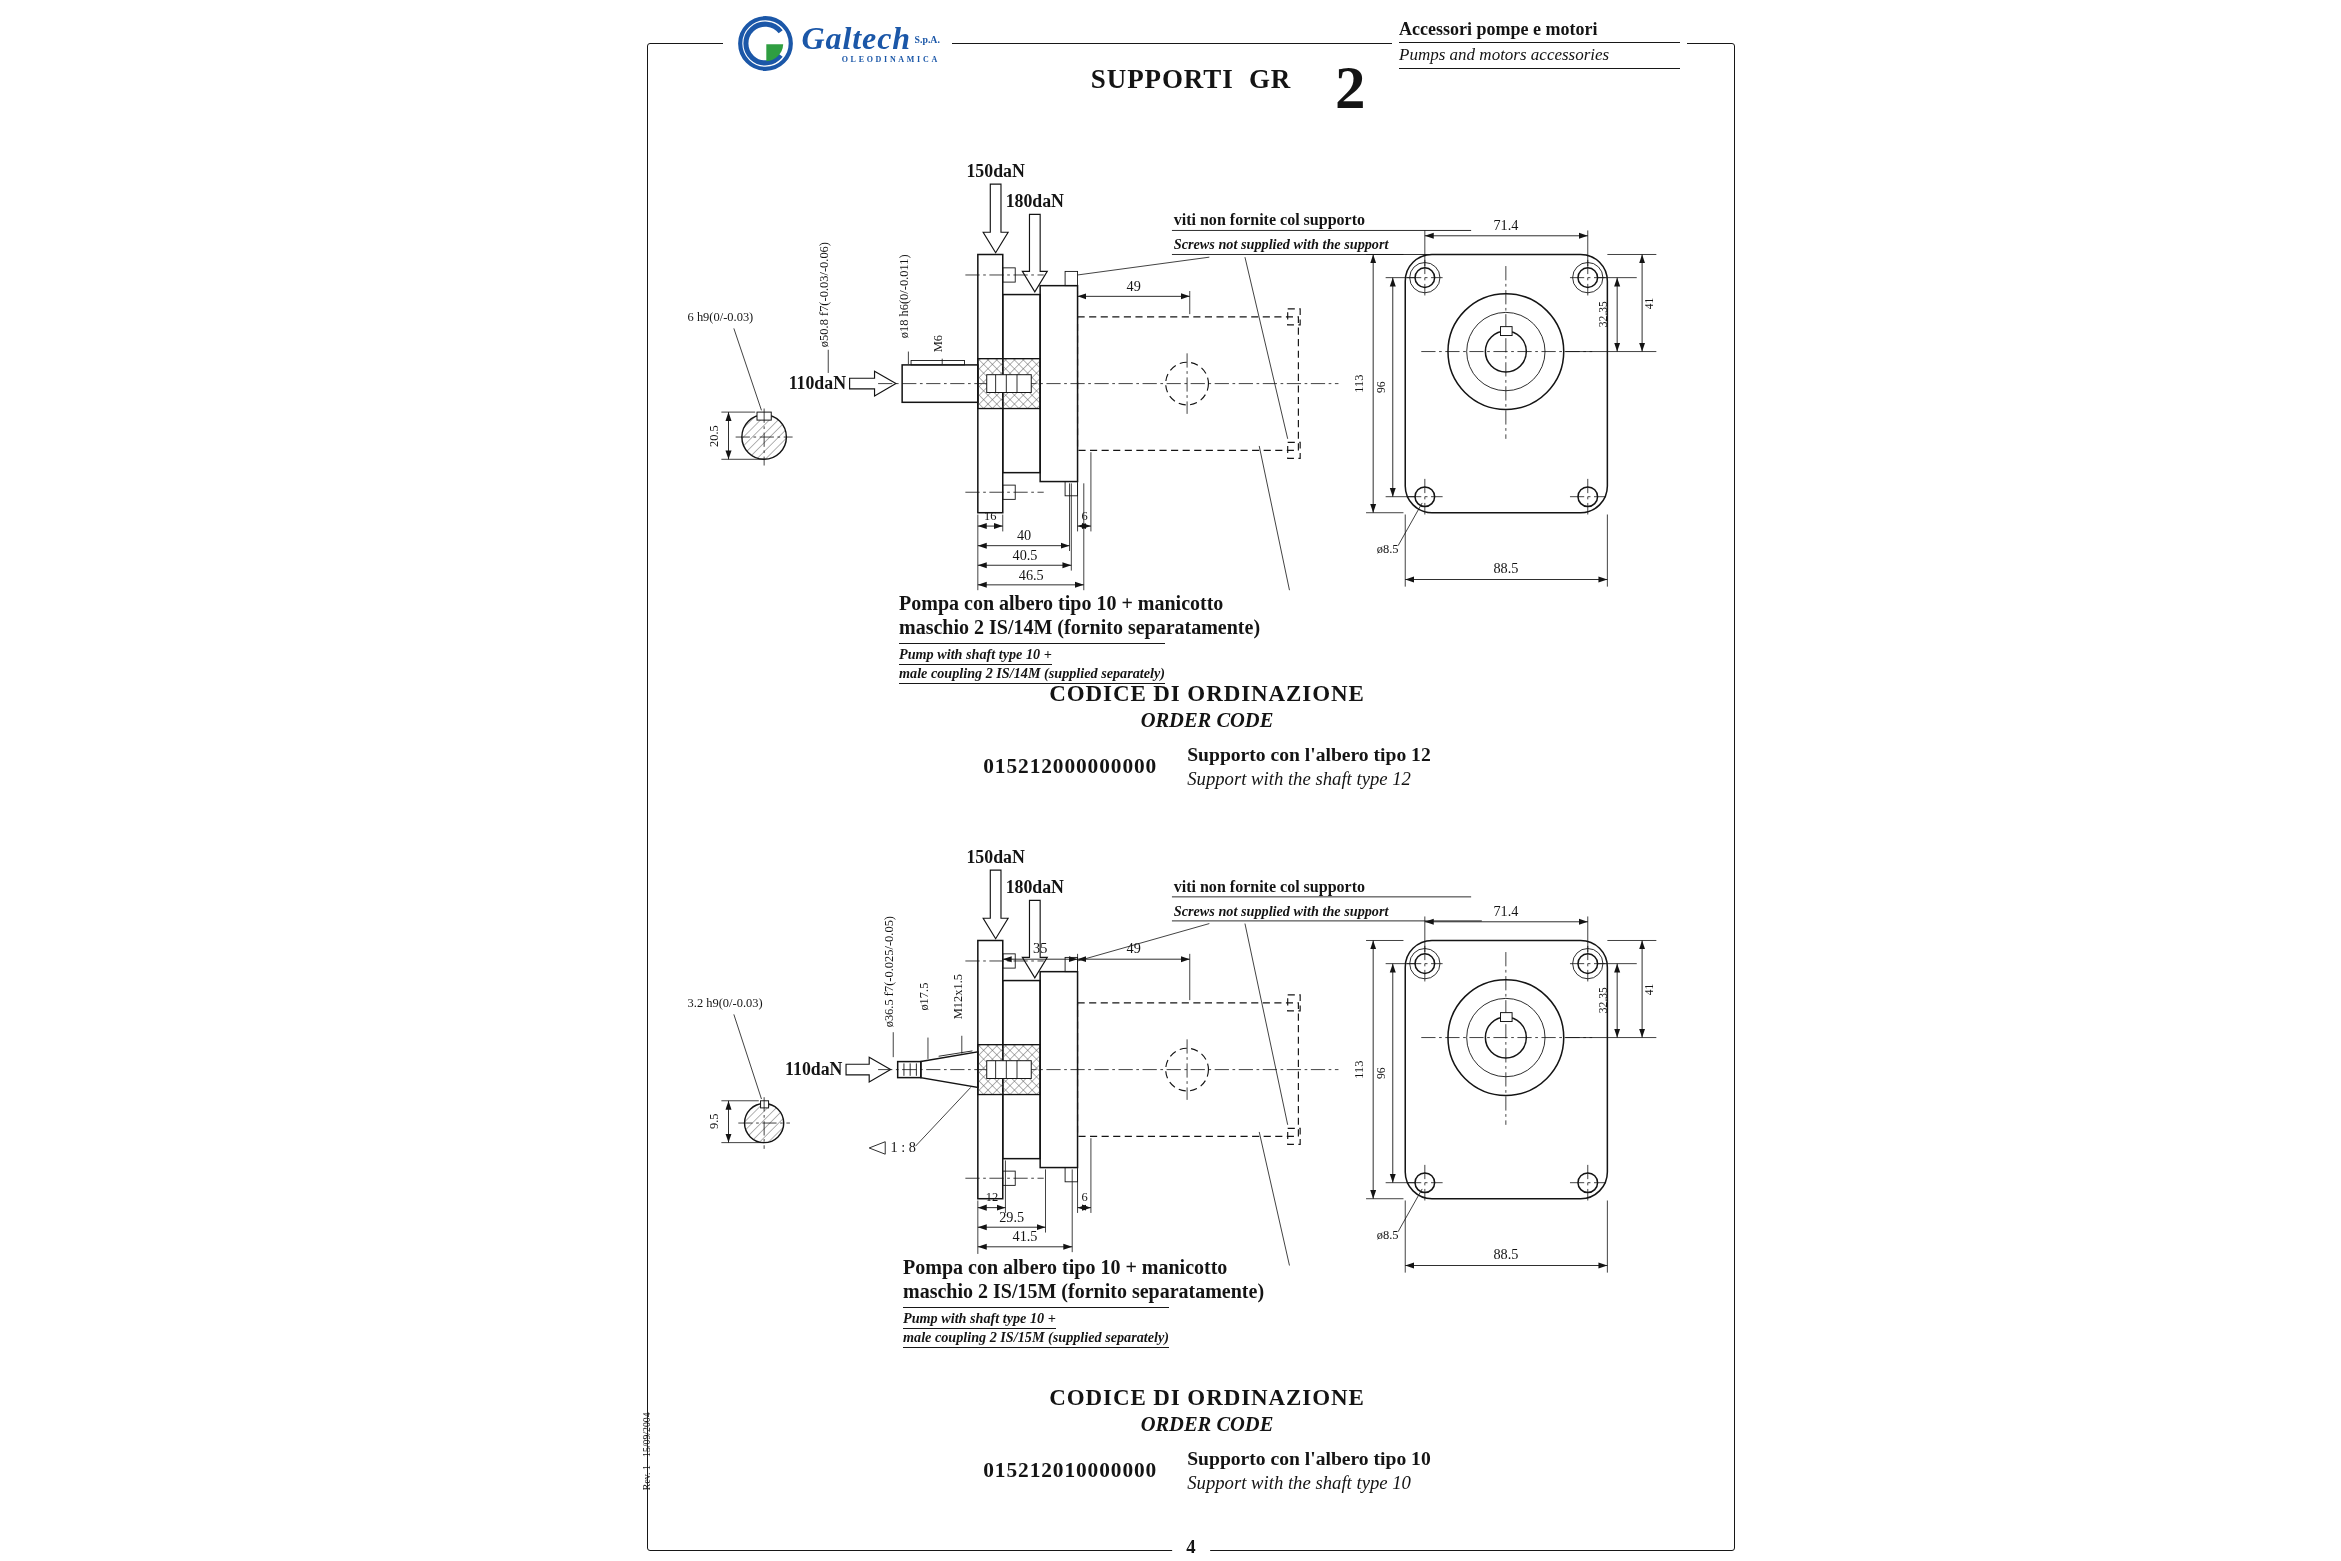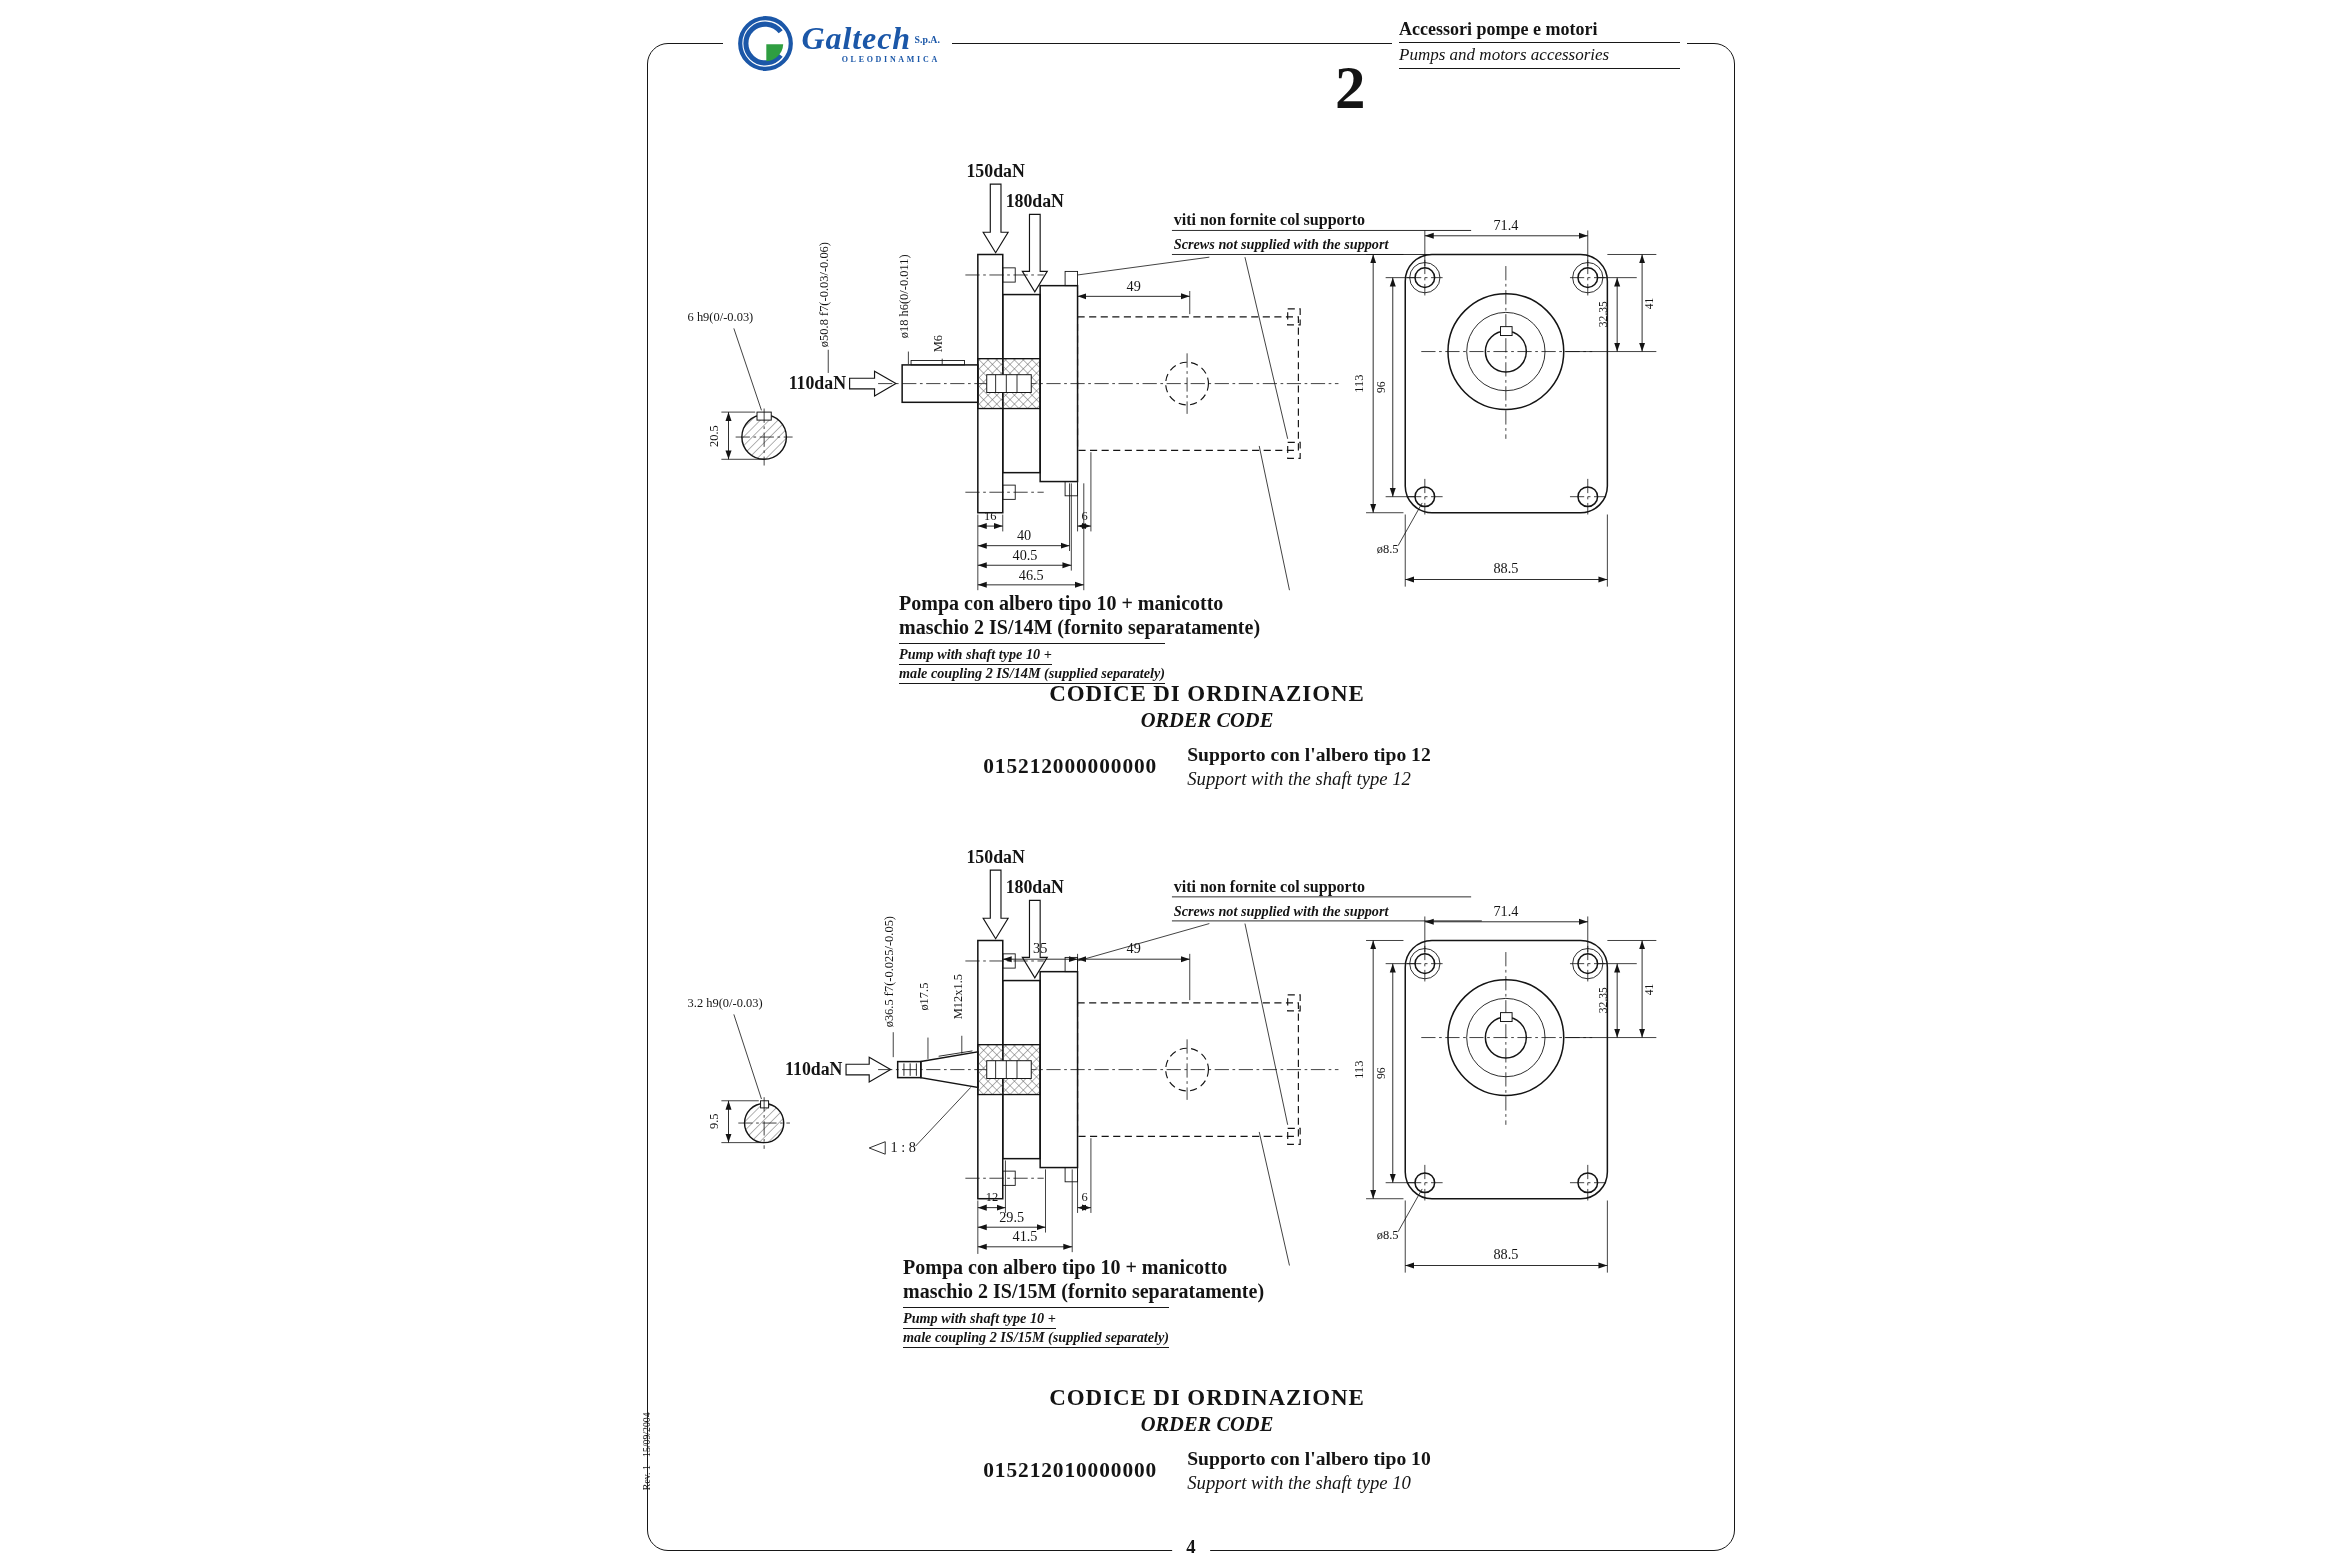--- a/index.html
+++ b/index.html
@@ -1,19 +1,19 @@
 <!DOCTYPE html>
 <html style="font-size:14.2px"><head>
 <meta charset="utf-8">
 <style>
   html,body{margin:0;padding:0;}
   body{width:2342px;height:1561px;background:#ffffff;position:relative;
        font-family:"Liberation Serif","DejaVu Serif",serif;color:#141414;}
   .page{position:absolute;left:647px;top:43px;width:1086px;height:1506px;
-        border:1.8px solid #171717;border-radius:21px;background:#fff;}
+        border:1.8px solid #171717;border-radius:3px;background:#fff;}
   
   .logo{position:absolute;left:75px;top:-32px;display:flex;align-items:center;
         background:#fff;padding:1.8px 12.5px;z-index:5;}
   .logo-text{margin-left:7.1px;line-height:1;}
   .logo-name{font-size:32px;font-weight:bold;font-style:italic;color:#1b57a8;letter-spacing:0.9px;}
   .logo-suffix{font-size:9.8px;color:#1b57a8;font-weight:bold;vertical-align:super;}
   .logo-tag{font-size:8px;letter-spacing:2.7px;color:#1b57a8;text-align:right;margin-top:1.8px;font-weight:bold;}
   .cat-block{position:absolute;left:744px;top:-27px;width:281px;background:#fff;
              padding:1.8px 7.1px 4.5px;z-index:5;}
   .cat-it{font-weight:bold;font-size:18px;border-bottom:1.3px solid #171717;padding-bottom:2.7px;}
@@ -80,20 +80,21 @@
       <div class="logo-tag">OLEODINAMICA</div>
     </div>
   </div>
 
   <div class="cat-block">
     <div class="cat-it">Accessori pompe e motori</div>
     <div class="cat-en">Pumps and motors accessories</div>
   </div>
 
   <div class="title-block">
+    <div class="title-it">SUPPORTI  GR</div>
   </div>
   <div class="group-num">2</div>
 
   <svg class="drawing" style="left:27px;top:117px" width="993" height="512" viewBox="0 0 1115 575">
     <defs>
       <marker id="arr" markerWidth="12" markerHeight="12" refX="10" refY="5" orient="auto-start-reverse" markerUnits="userSpaceOnUse">
         <path d="M0,1.6 L10,5 L0,8.4 Z" fill="#141414"></path>
       </marker>
       <pattern id="hatch" width="7" height="7" patternUnits="userSpaceOnUse" patternTransform="rotate(45)">
         <line x1="0" y1="0" x2="0" y2="7" stroke="#555" stroke-width="1"></line>

